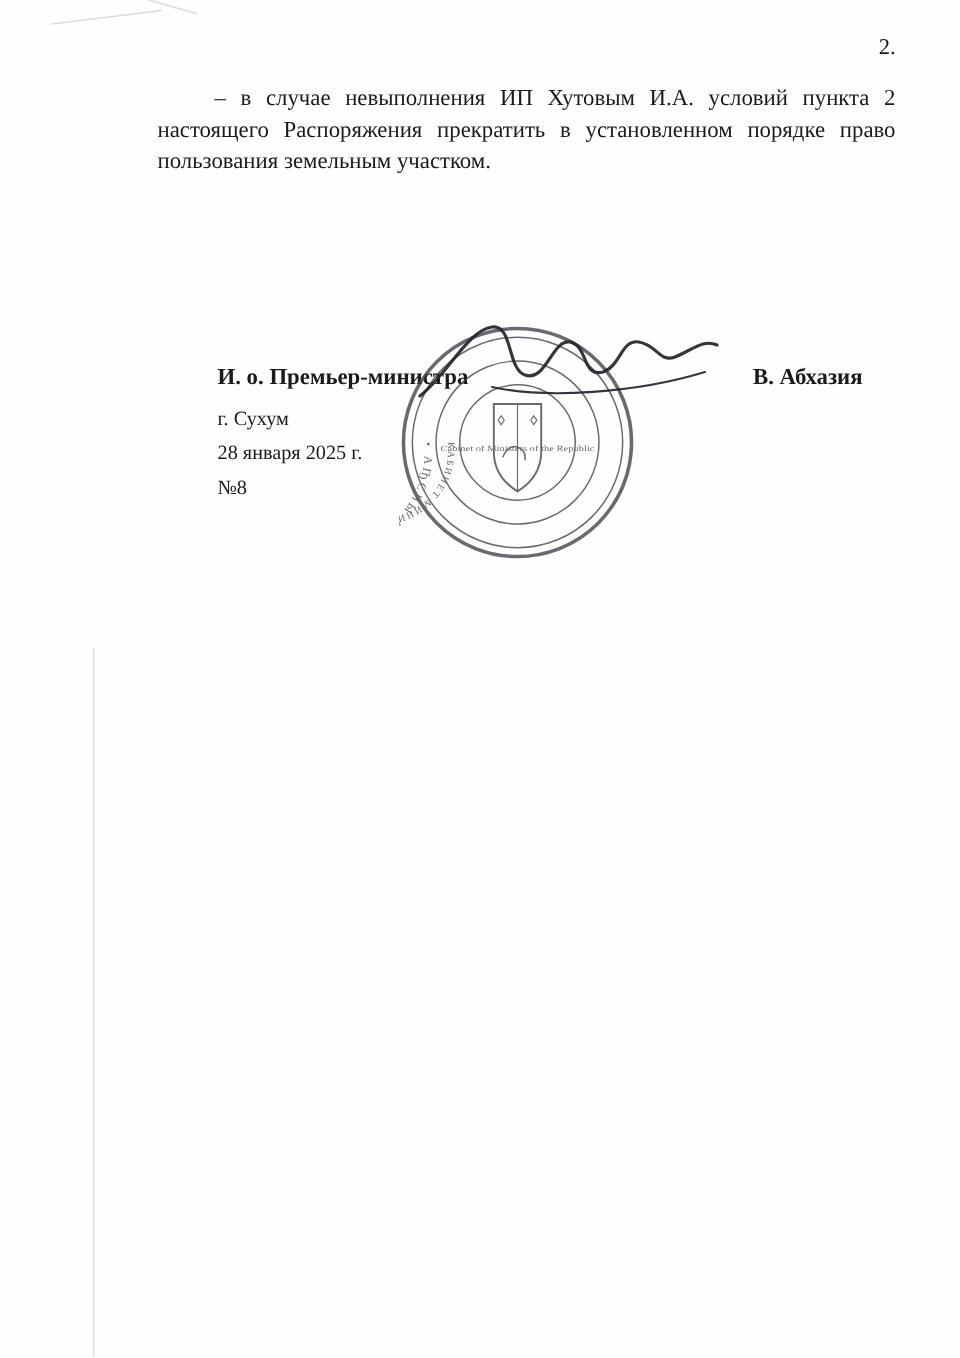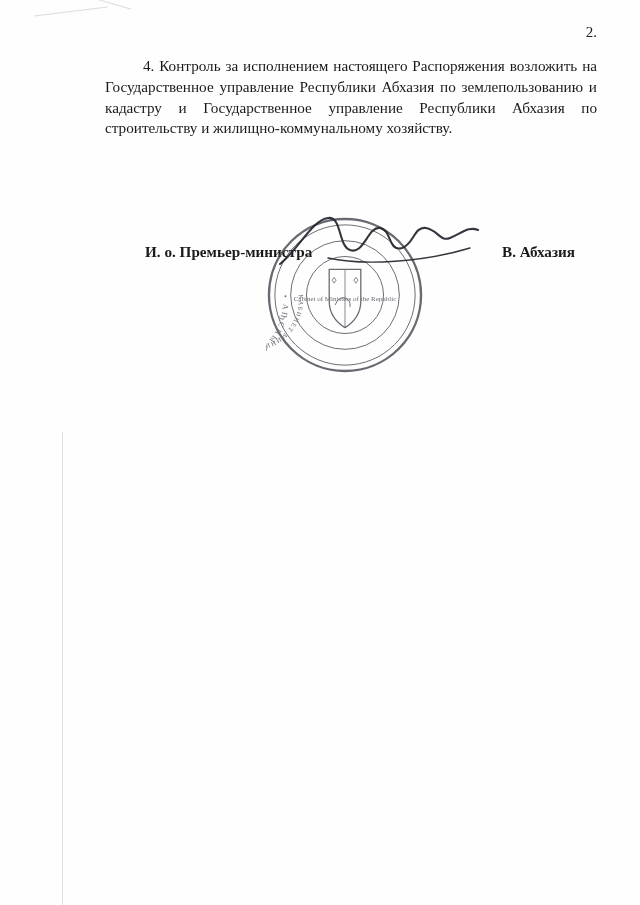--- a/index.html
+++ b/index.html
@@ -59,28 +59,33 @@
 
 <div class="page">
 
   <div class="scratch scratch1"></div>
   <div class="scratch scratch2"></div>
   <div class="edge-line"></div>
 
   <div class="page-number">2.</div>
 
   <div class="body-text">
-    <p class="para">4. Контроль за исполнением настоящего Распоряжения возложить на Государственное управление Республики Абхазия по землепользованию и кадастру и Государственное управление Республики Абхазия по строительству и жилищно-коммунальному хозяйству.</p>
+    <p class="para">– в случае невыполнения ИП Хутовым И.А. условий пункта 2 настоящего Распоряжения прекратить в установленном порядке право пользования земельным участком.</p>
   </div>
 
   <div class="sig-row">
     <span>И. о. Премьер-министра</span>
     <span>В. Абхазия</span>
   </div>
 
+  <div class="footer-block">
+    <div>г. Сухум</div>
+    <div>28 января 2025 г.</div>
+    <div>№8</div>
+  </div>
 
   <div class="stamp">
     <svg viewBox="0 0 160 160" width="158" height="158">
       <defs>
         <path id="ringA" d="M 17 80 A 63 63 0 1 1 16.99 79.9"></path>
         <path id="ringB" d="M 33 80 A 47 47 0 1 1 32.99 79.9"></path>
       </defs>
       <g fill="none" stroke="#45464f">
         <circle cx="80" cy="80" r="77" stroke-width="2.4"></circle>
         <circle cx="80" cy="80" r="71" stroke-width="1"></circle>

